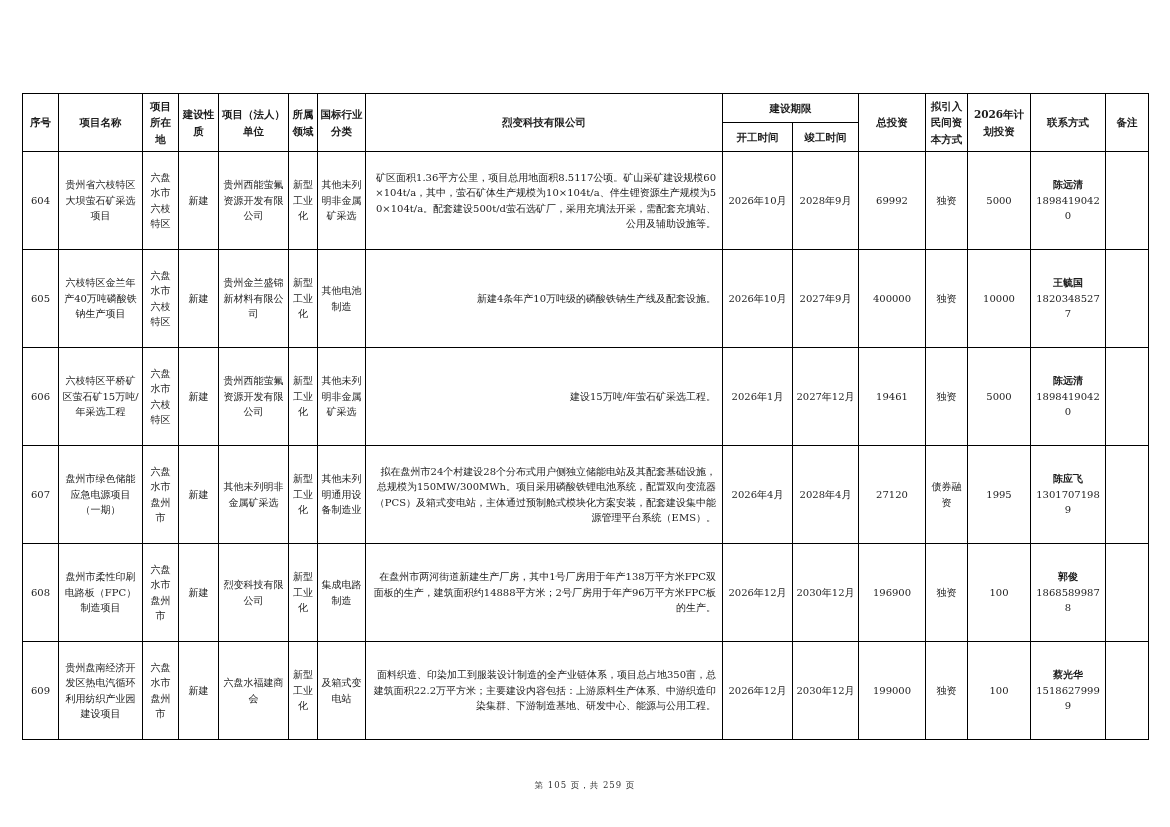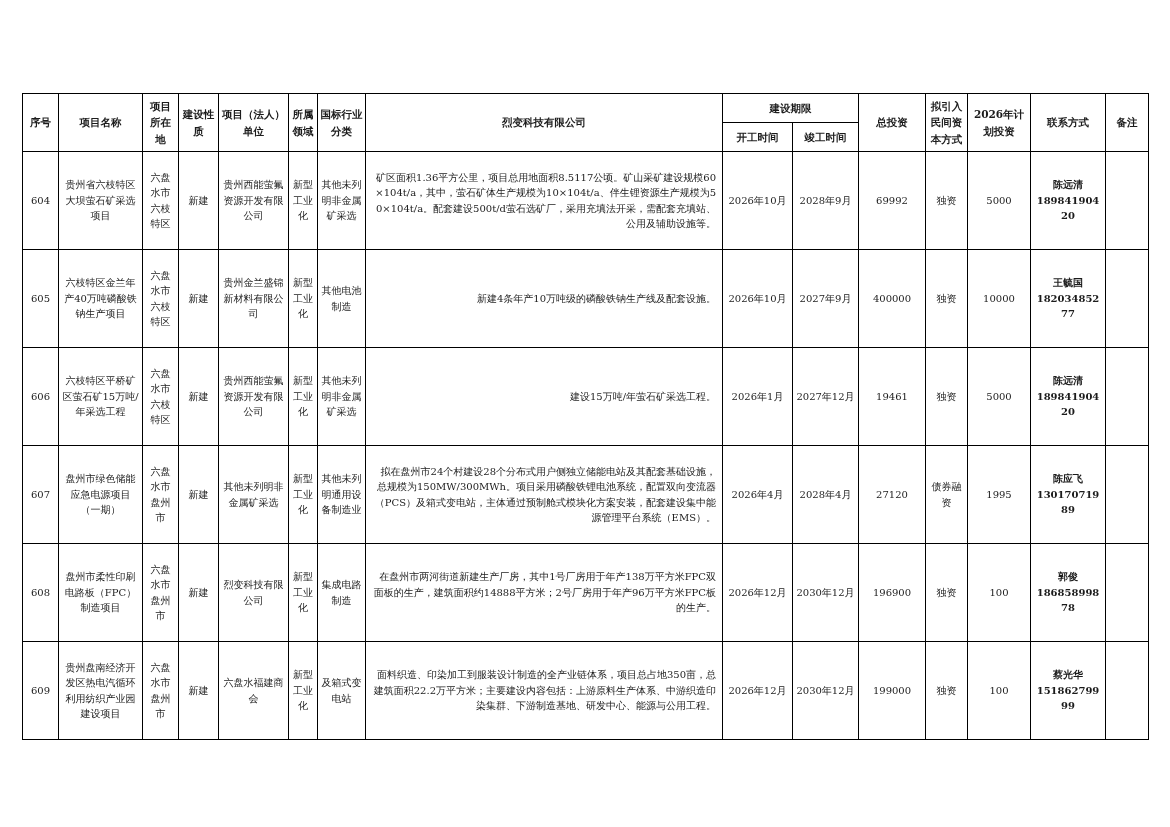--- a/index.html
+++ b/index.html
@@ -28,21 +28,21 @@
     font-size:10.5px;
     height:26px;
     padding:1px 2px;
   }
   .project-table tbody tr{height:98px;}
   .project-table td.cell-content{
     text-align:right;
     padding:3px 6px;
   }
   .contact-name{display:block;font-weight:bold;}
-  .contact-phone{display:block;font-weight:bold;}
+  .contact-phone{display:block;}
   .page-footer{
     position:absolute;left:0;right:0;top:780px;
     text-align:center;font-size:8.5px;color:#333;
     letter-spacing:1px;
   }
 </style>
 </head>
 <body>
 
 <div class="page">
@@ -209,14 +209,15 @@
     <td>100</td>
     <td>
       <span class="contact-name">蔡光华</span>
       <span class="contact-phone">15186279999</span>
     </td>
     <td></td>
   </tr>
 </tbody>
   </table>
 
+  <div class="page-footer">第 105 页，共 259 页</div>
 
 </div>
 
 </body></html>

